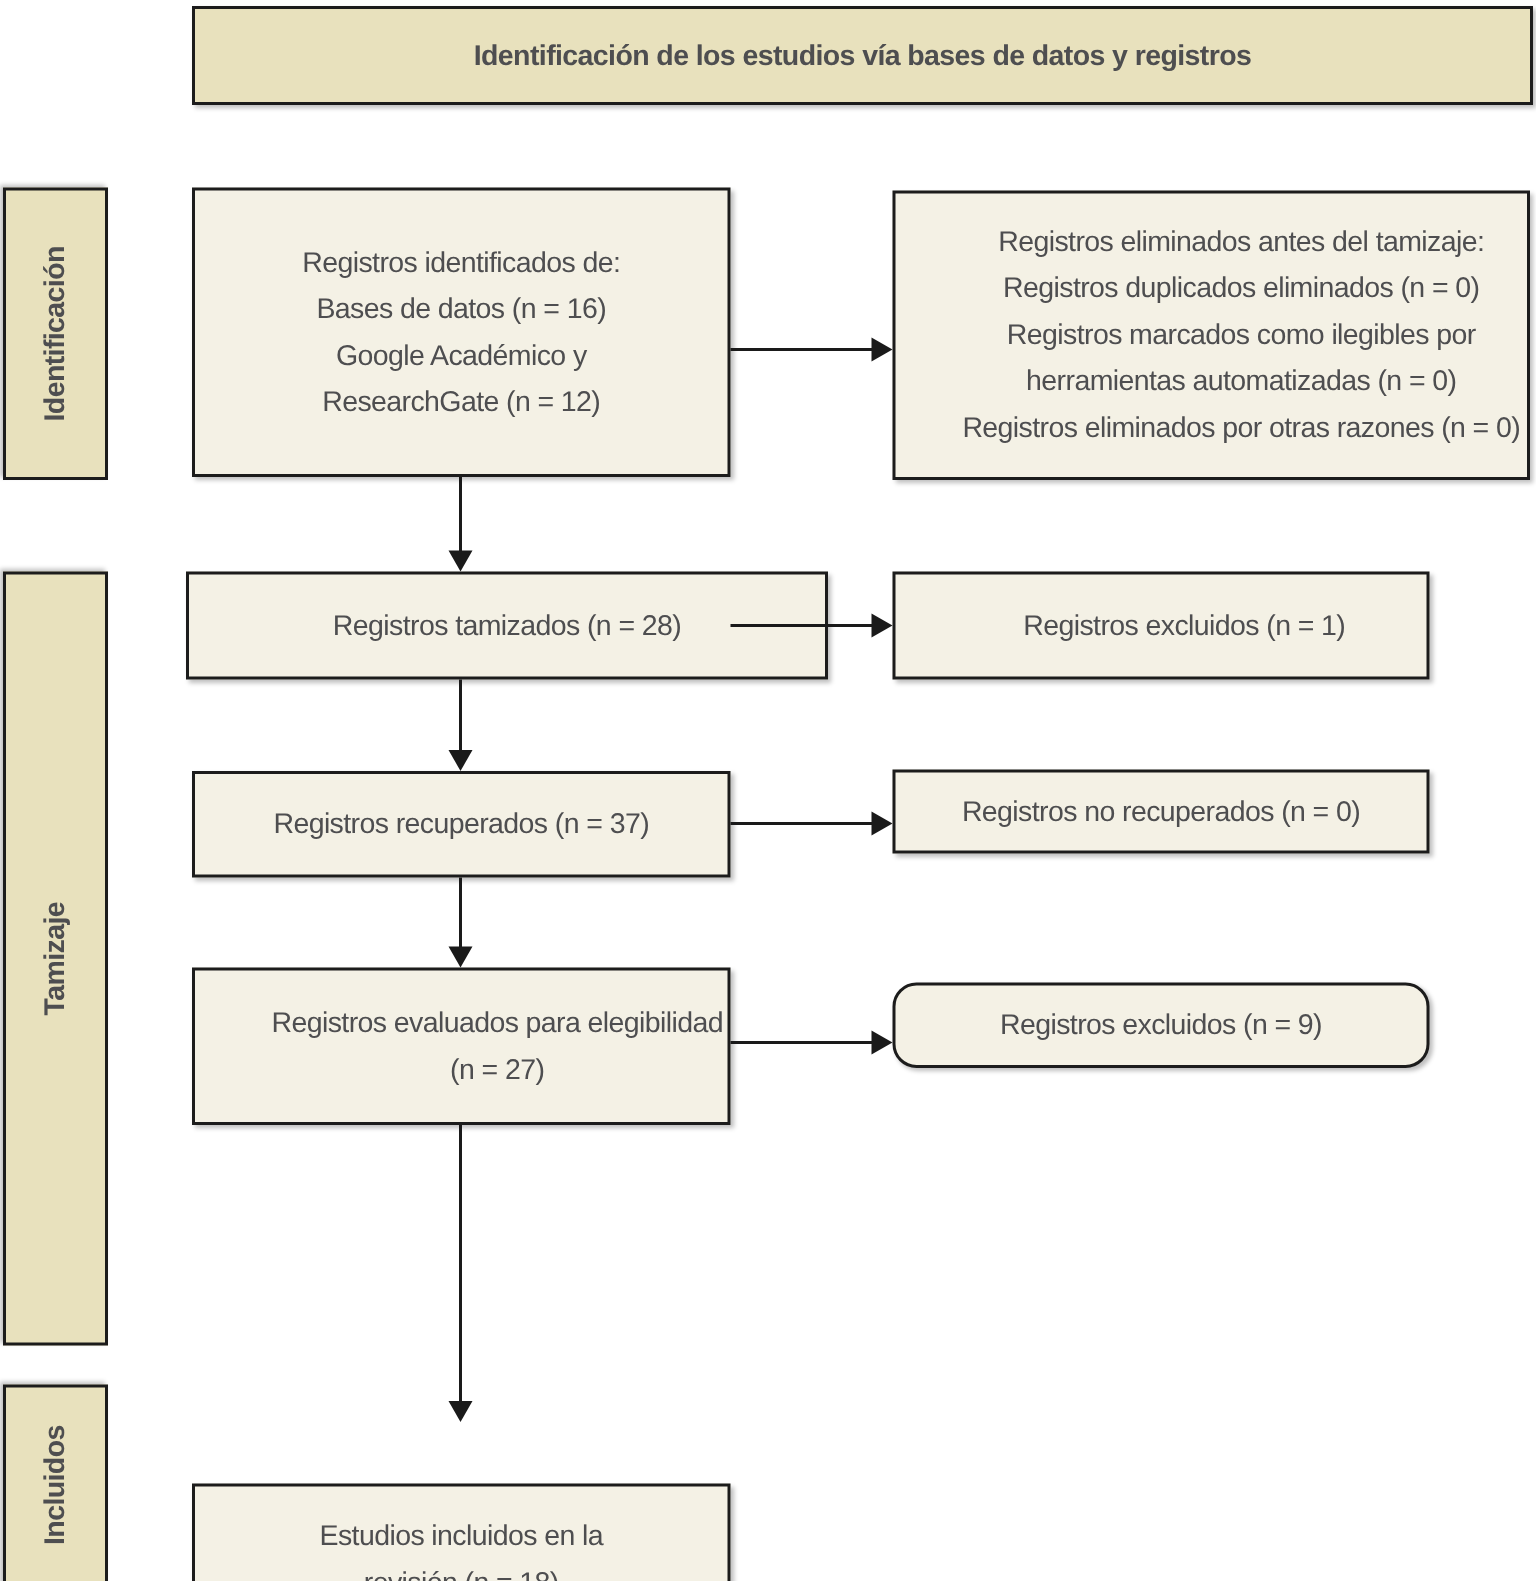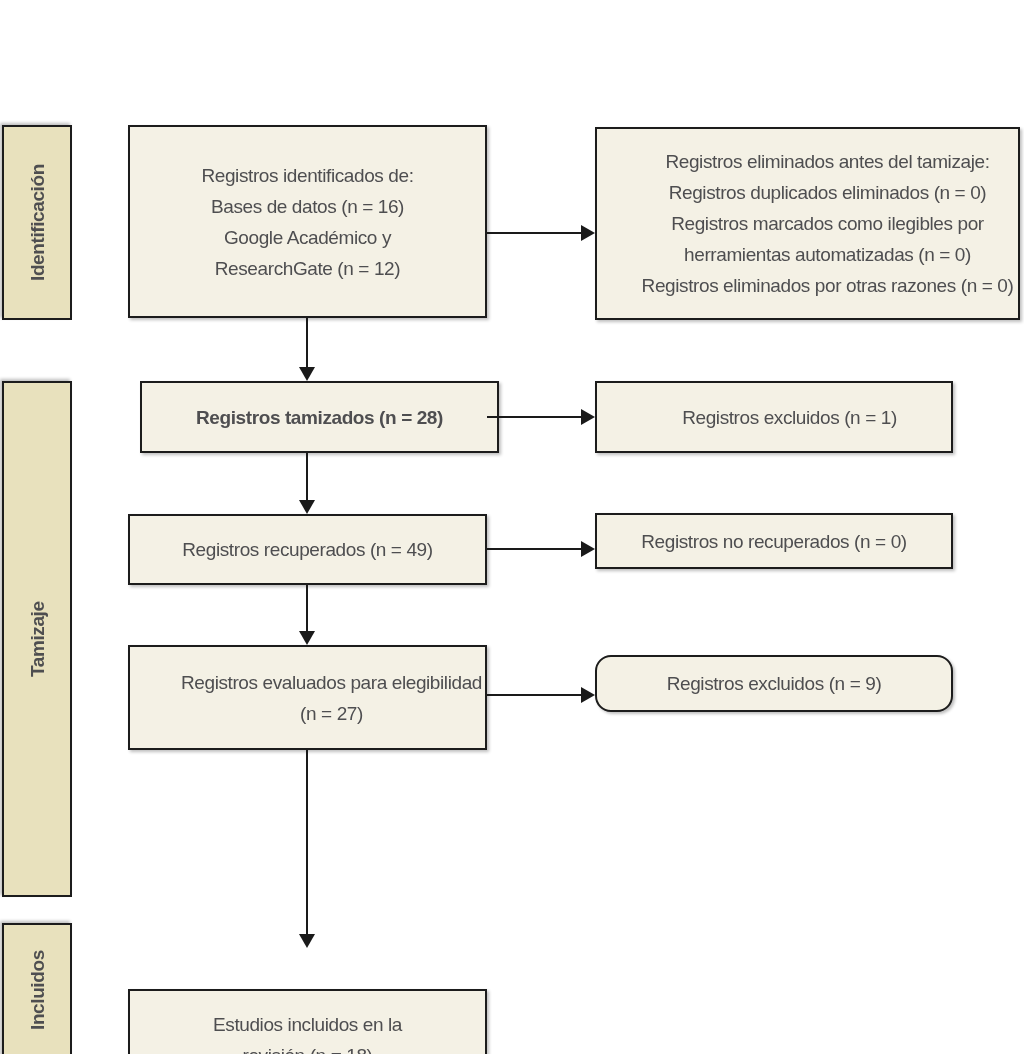--- a/index.html
+++ b/index.html
@@ -39,42 +39,45 @@
     position:absolute;width:0;height:0;
     border-top:8px solid transparent;border-bottom:8px solid transparent;
     border-left:14px solid #1a1a1a;
   }
 </style>
 </head>
 <body>
 
 <div class="canvas">
 
+  <div class="box khaki header" style="left:128px;top:4px;width:894px;height:66px;">
+    <span>Identificación de los estudios vía bases de datos y registros</span>
+  </div>
 
   <div class="box khaki stage" style="left:2px;top:125px;width:70px;height:195px;">
     <span>Identificación</span>
   </div>
   <div class="box khaki stage" style="left:2px;top:381px;width:70px;height:516px;">
     <span>Tamizaje</span>
   </div>
   <div class="box khaki stage" style="left:2px;top:923px;width:70px;height:135px;">
     <span>Incluidos</span>
   </div>
 
   <div class="box cream" style="left:128px;top:125px;width:359px;height:193px;">
     <span>Registros identificados de:
 Bases de datos (n = 16)
 Google Académico y
 ResearchGate (n = 12)</span>
   </div>
-  <div class="box cream" style="left:140px;top:381px;width:359px;height:72px;font-weight:bold;">
+  <div class="box cream" style="left:124px;top:381px;width:428px;height:72px;">
     <span>Registros tamizados (n = 28)</span>
   </div>
   <div class="box cream" style="left:128px;top:514px;width:359px;height:71px;">
-    <span>Registros recuperados (n = 49)</span>
+    <span>Registros recuperados (n = 37)</span>
   </div>
   <div class="box cream" style="left:128px;top:645px;width:359px;height:105px;padding-left:48px;">
     <span>Registros evaluados para elegibilidad
 (n = 27)</span>
   </div>
   <div class="box cream" style="left:128px;top:948px;width:359px;height:102px;margin-top:41px;">
     <span>Estudios incluidos en la
 revisión (n = 18)</span>
   </div>
 

